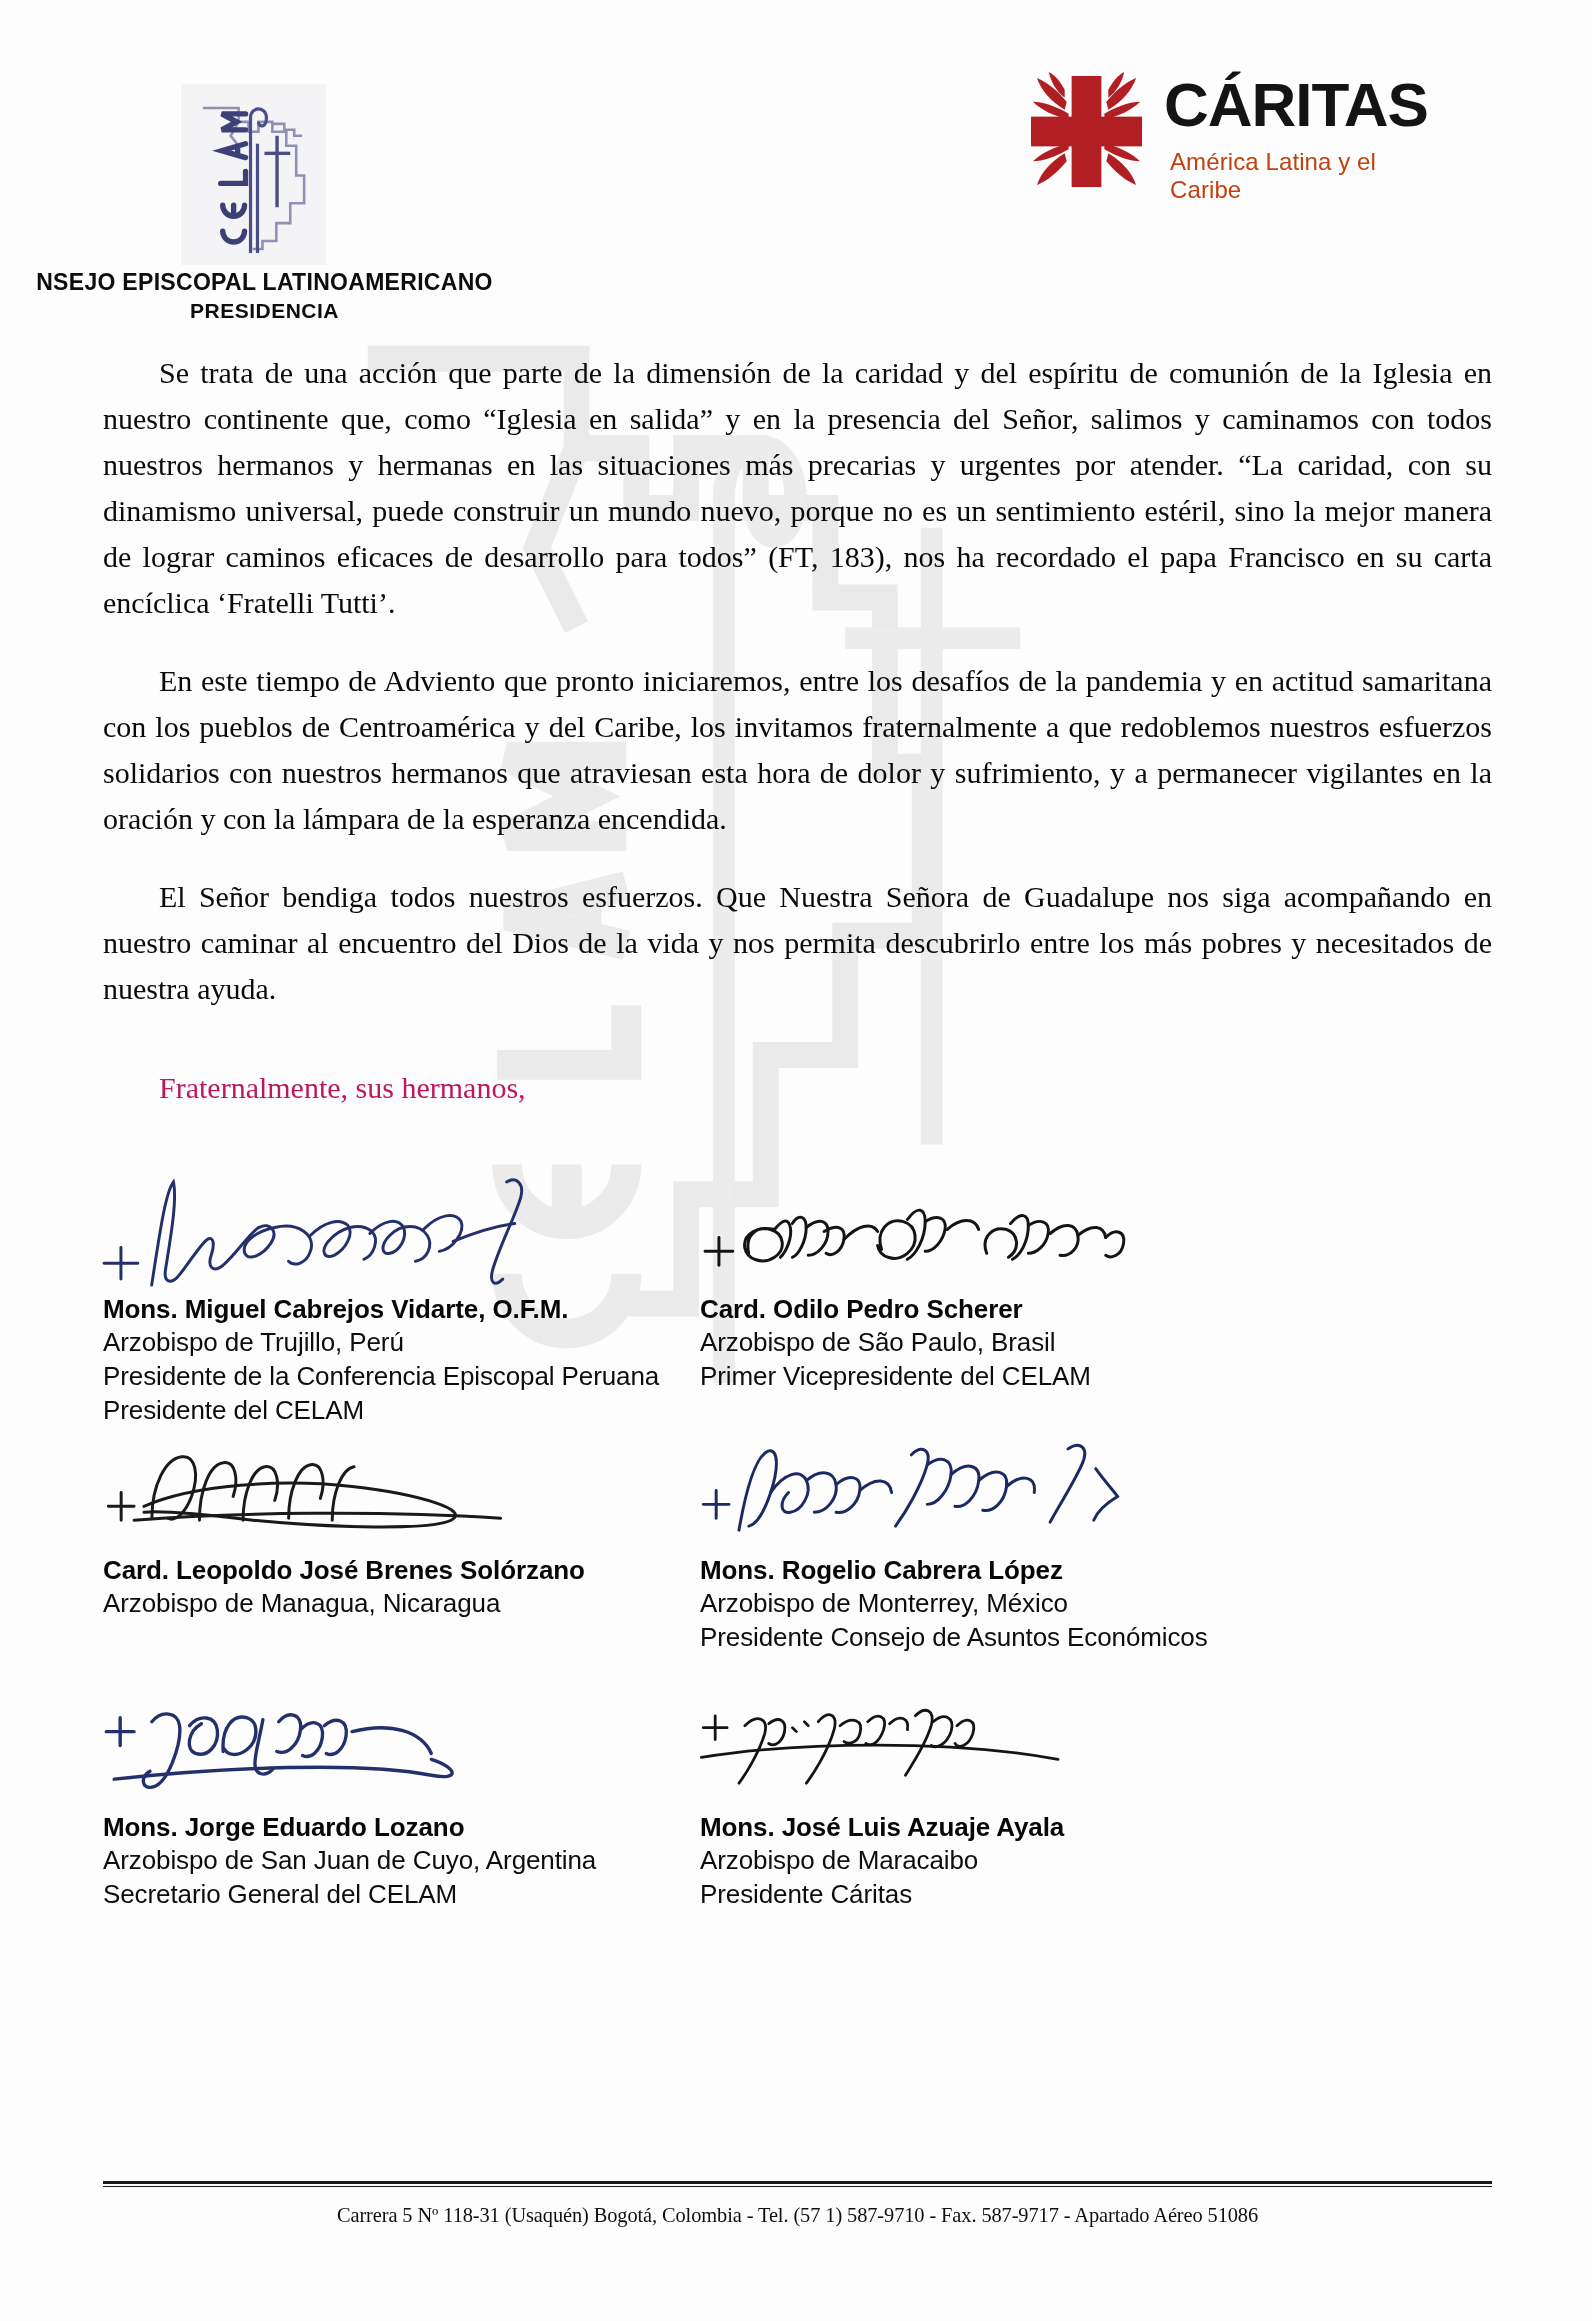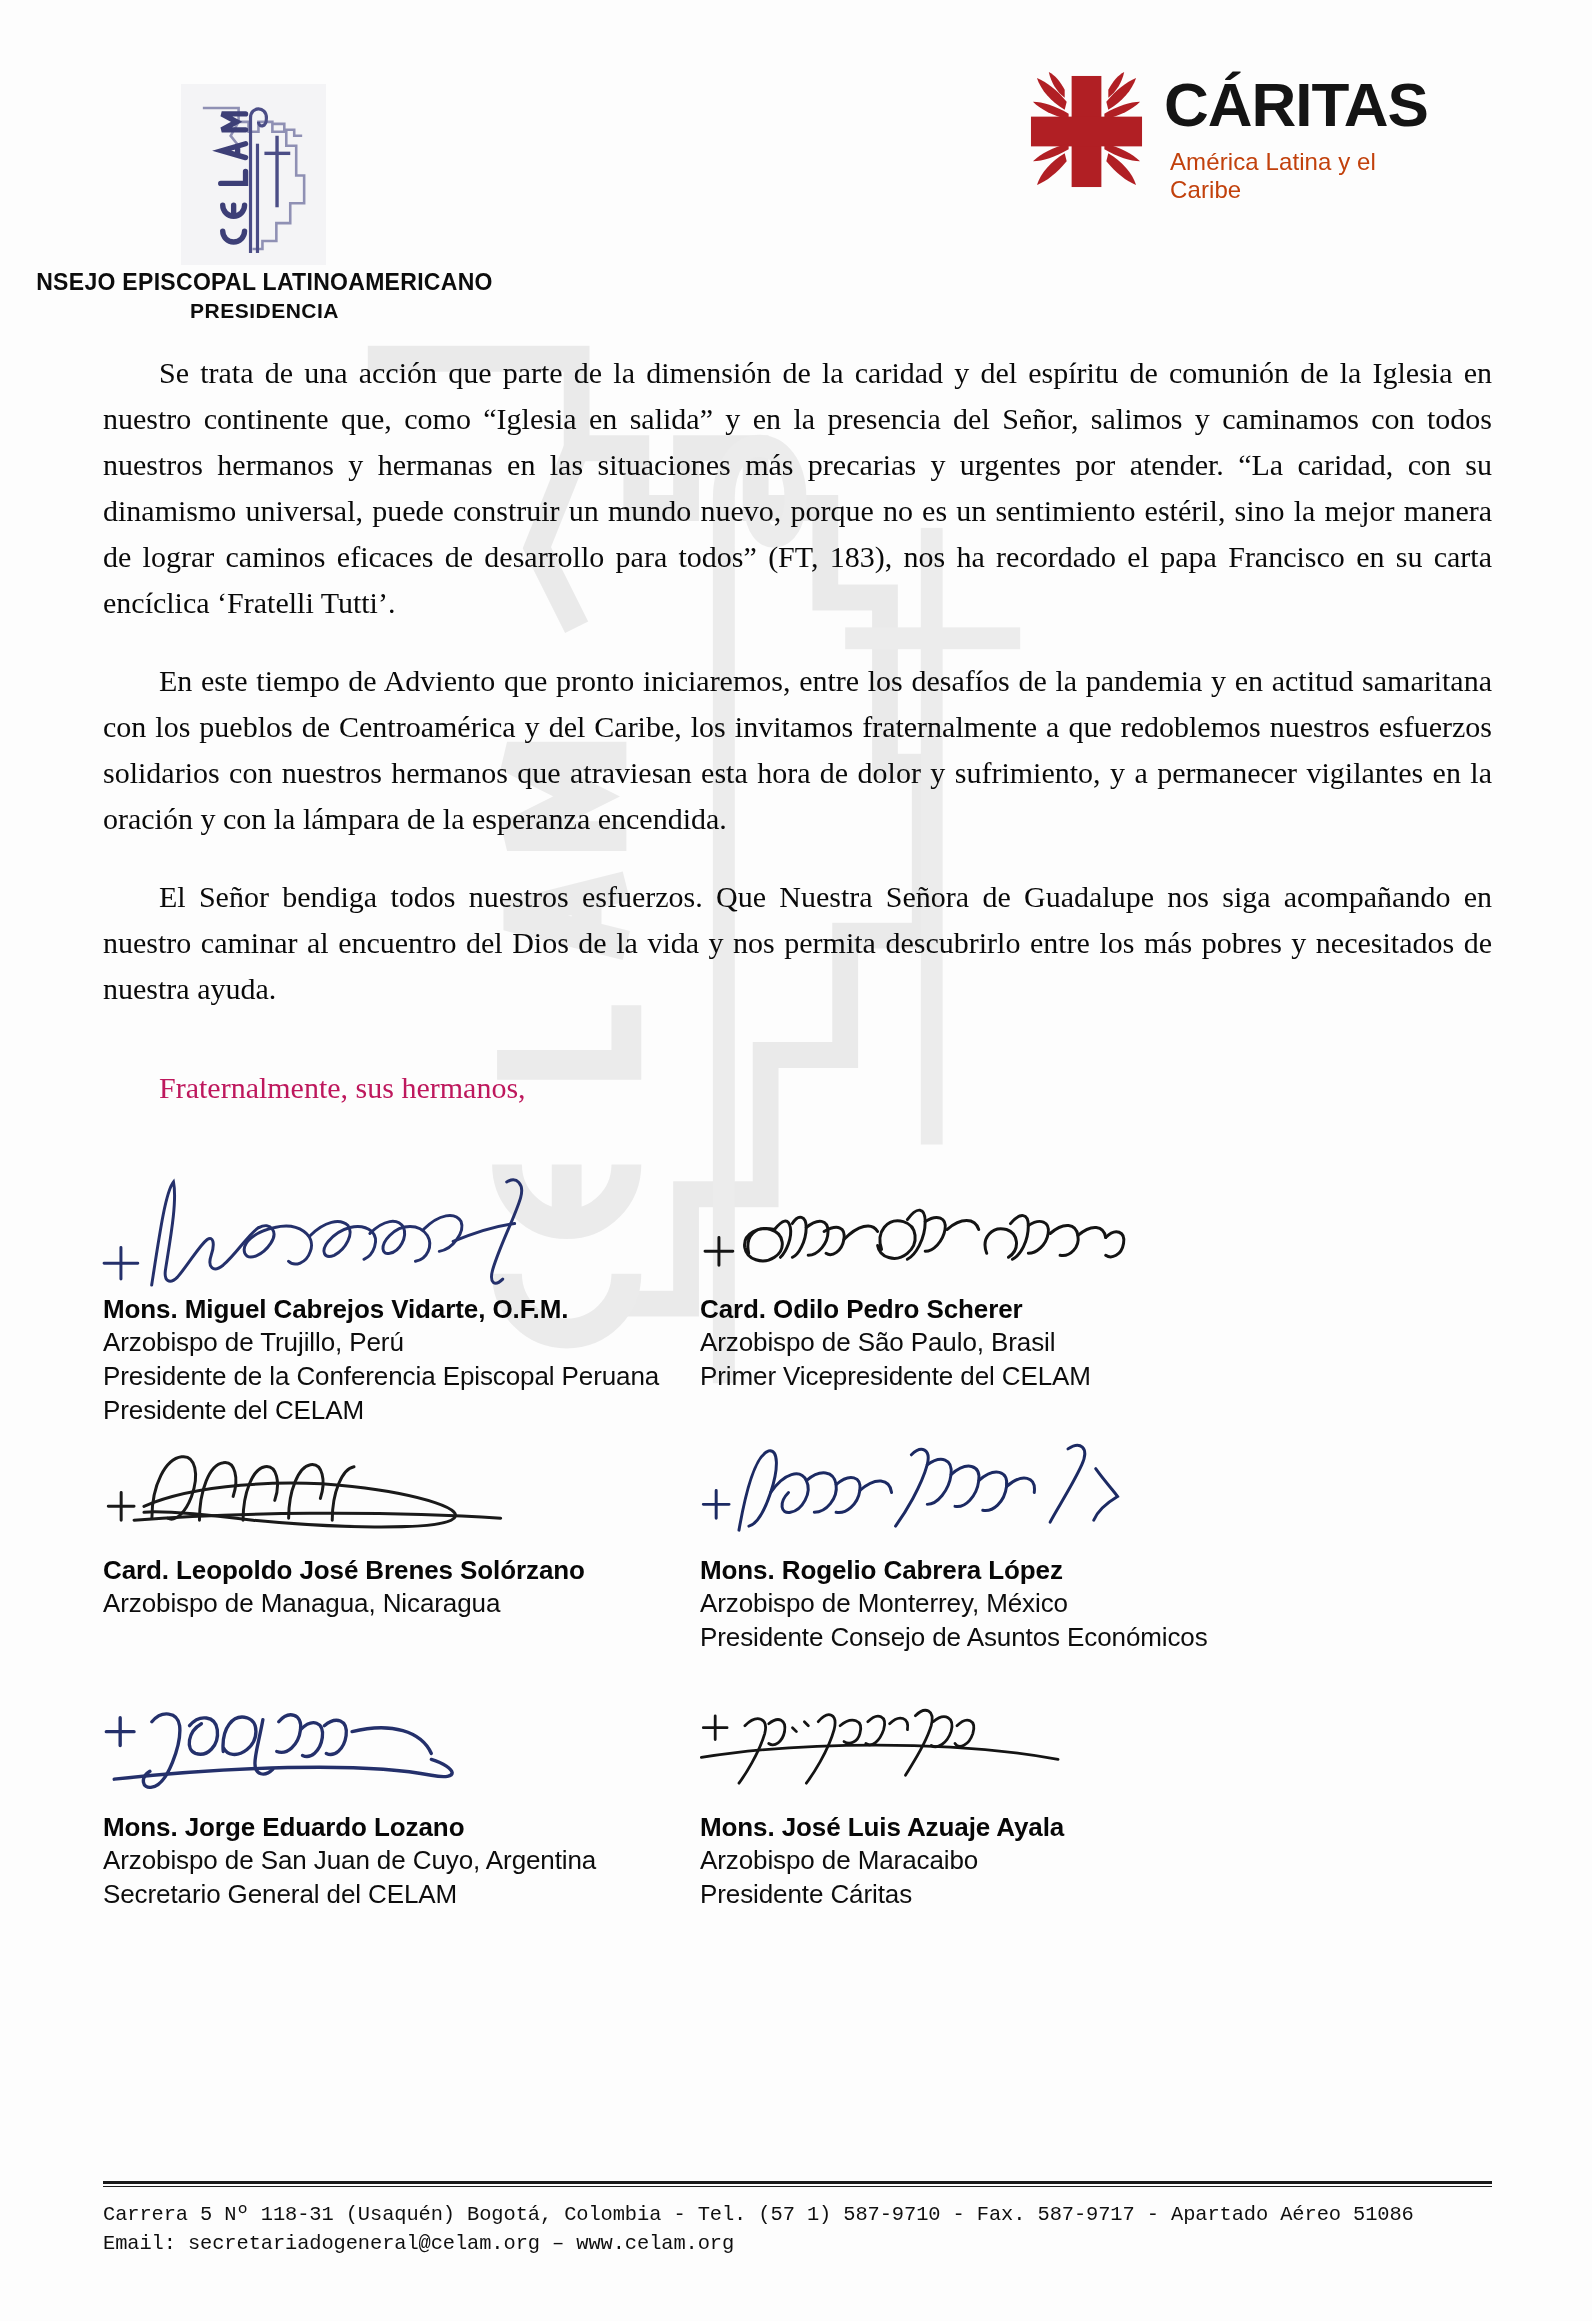--- a/index.html
+++ b/index.html
@@ -184,22 +184,22 @@
   }
   .footer-rule {
     width: 1389px;
     height: 0;
     border-top: 3px solid #1a1a1a;
     border-bottom: 1px solid #1a1a1a;
     padding-top: 2px;
     margin-bottom: 14px;
   }
   .footer-line {
-    text-align: left;
-    font-family: Liberation Mono, monospace;
+    text-align: center;
+    font-family: Liberation Serif, serif;
     font-size: 20.4px;
     line-height: 1.42;
     color: #0f0f0f;
     letter-spacing: -0.1px;
   }
 </style>
 </head>
 <body>
 
 <div class="page">
@@ -472,17 +472,16 @@
         <div class="sig-name">Mons. José Luis Azuaje Ayala</div>
         <div class="sig-line">Arzobispo de Maracaibo</div>
         <div class="sig-line">Presidente Cáritas</div>
       </div>
     </div>
   </div>
 
   <div class="footer">
     <div class="footer-rule"></div>
     <div class="footer-line">Carrera 5 Nº 118-31 (Usaquén) Bogotá, Colombia - Tel. (57 1) 587-9710 - Fax. 587-9717 - Apartado Aéreo 51086</div>
-    <div class="footer-line">Email: secretariadogeneral@celam.org – www.celam.org</div>
   </div>
 
 </div>
 
 
 </body></html>

